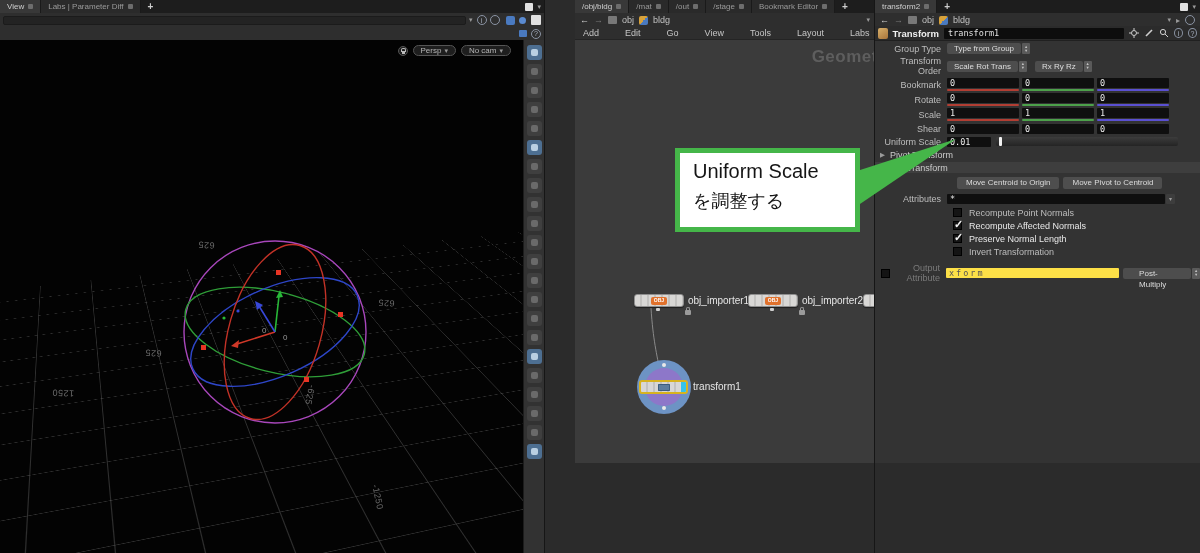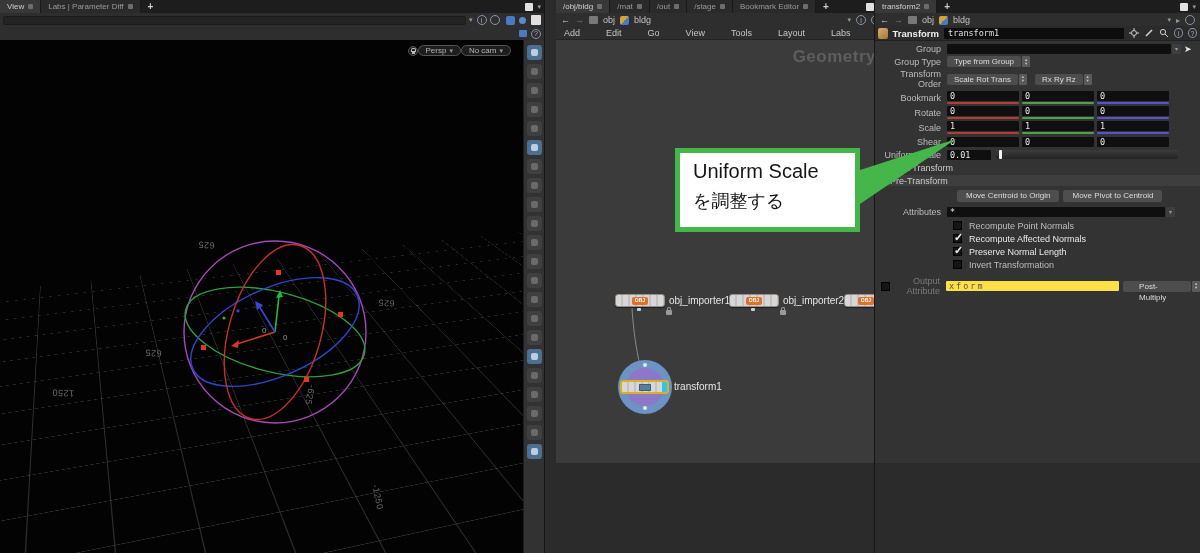--- a/index.html
+++ b/index.html
@@ -24,32 +24,32 @@
 
   
   .pane-left { left:0; width:545px; background:#2e2e2e; }
   .viewport { position:absolute; left:0; top:40px; width:523px; height:513px; background:#030303; overflow:hidden; }
   .gridplane { position:absolute; left:-480px; top:-300px; width:1800px; height:1500px;
     background-image:
       repeating-linear-gradient(0deg, rgba(120,120,120,.38) 0 1px, transparent 1px 76px),
       repeating-linear-gradient(90deg, rgba(120,120,120,.38) 0 1px, transparent 1px 76px);
     transform:perspective(820px) rotateX(56deg) rotateZ(-20deg); }
   .glabel { position:absolute; color:#6b6b6b; font-size:9px; letter-spacing:.5px; }
-  .vpills { position:absolute; top:5px; right:12px; display:flex; align-items:center; }
+  .vpills { position:absolute; top:5px; right:12px; display:flex; gap:5px; align-items:center; }
   .pill { display:flex; align-items:center; gap:3px; height:11px; padding:0 7px; border:1px solid #555; border-radius:6px; background:#1e1e1e; color:#b5b5b5; font-size:8px; }
   .lockc { width:10px; height:10px; border-radius:50%; background:#1e1e1e; border:1px solid #555; position:relative; }
   .lockc:before { content:""; position:absolute; left:3px; top:4px; width:3px; height:3px; background:#bbb; }
   .lockc:after { content:""; position:absolute; left:2.5px; top:1.5px; width:3px; height:3px; border:1px solid #bbb; border-bottom:none; border-radius:2px 2px 0 0; }
   .vtoolbar { position:absolute; right:0; top:40px; width:22px; height:513px; background:#323232; border-left:1px solid #1c1c1c; display:flex; flex-direction:column; align-items:center; padding-top:5px; gap:4px; }
   .vt { width:15px; height:15px; background:#3f3f3f; border-radius:3px; position:relative; }
   .vt:before { content:""; position:absolute; inset:4px; background:#6a6a6a; border-radius:2px; }
   .vt.hl { background:#4d6f92; } .vt.hl:before { background:#b9cfe2; }
 
   
-  .pane-mid { left:556px; width:330px; background:#0f172a; }
+  .pane-mid { left:575px; width:330px; background:#0f172a; }
   .menubar { position:absolute; top:26px; left:0; right:0; height:14px; background:#2e2e2e; display:flex; align-items:center; gap:26px; padding:0 8px; font-size:9px; color:#c5c5c5; border-bottom:1px solid #242424; }
   .mico { width:11px; height:11px; border-radius:2px; background:#5a5a5a; position:relative; }
   .mico.c1 { background:linear-gradient(135deg,#d8a23a 50%,#4a7ac0 50%); }
   .mico.c2 { background:#c8a53c; } .mico.c3 { background:#4a7ac0; } .mico.c4 { background:#c07a3a; }
   .network { position:absolute; left:0; top:40px; right:0; bottom:0; background:#3b3b3b; overflow:hidden; }
   .watermark { position:absolute; top:7px; right:10px; font-size:17px; font-weight:bold; color:#5e5e5e; letter-spacing:.5px; }
   .hnode { position:absolute; height:13px; border-radius:3px;
     background:repeating-linear-gradient(90deg,#d8d7d5 0 5px,#c3c2c0 5px 7px);
     border:1px solid #8f8f8f; box-shadow:0 1px 1px rgba(0,0,0,.5); display:flex; align-items:center; justify-content:center; }
   .badge { min-width:16px; height:8px; background:#e0712c; border-radius:2px; color:#fff; font-size:5px; font-weight:bold; display:flex; align-items:center; justify-content:center; line-height:1; }
@@ -367,26 +367,20 @@
             <circle cx="4" cy="4" r="2.6" fill="none" stroke="#cfcfcf"></circle>
             <line x1="6" y1="6" x2="9" y2="9" stroke="#cfcfcf"></line>
           </svg>
       </span>
       <span class="circ">i</span>
       <span class="circ">?</span>
     </div>
 
     <div class="params">
 
-      <div class="prow">
-        <span class="plabel">Group</span>
-        <span class="pfield wide"></span>
-        <span class="ddarrow">▾</span>
-        <span class="cursor-ico">➤</span>
-      </div>
 
       <div class="prow">
         <span class="plabel">Group Type</span>
         <span class="dd">Type from Group</span>
         <span class="spin">
             <span>▴</span>
             <span>▾</span>
           </span>
       </div>
 

